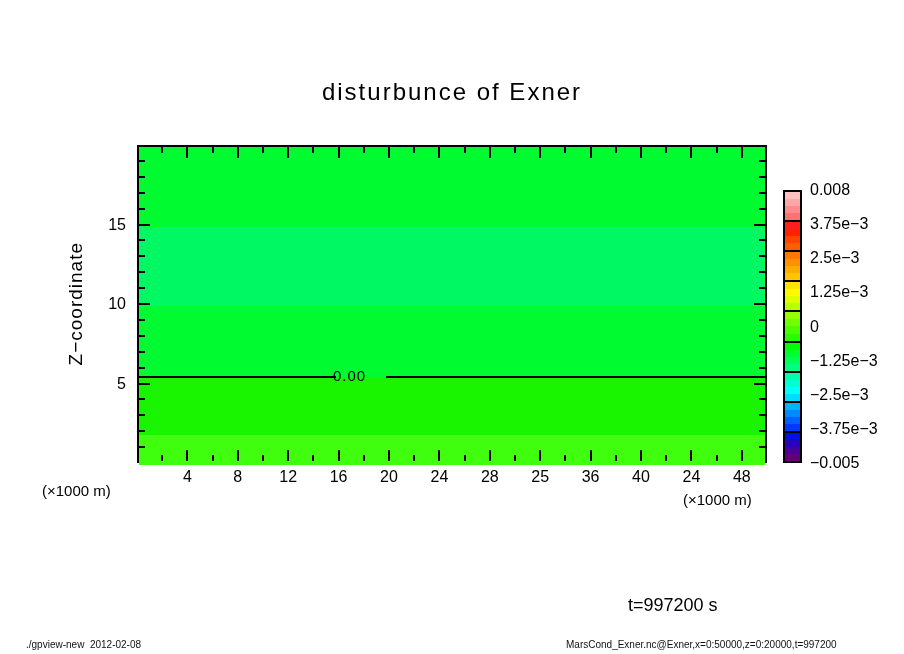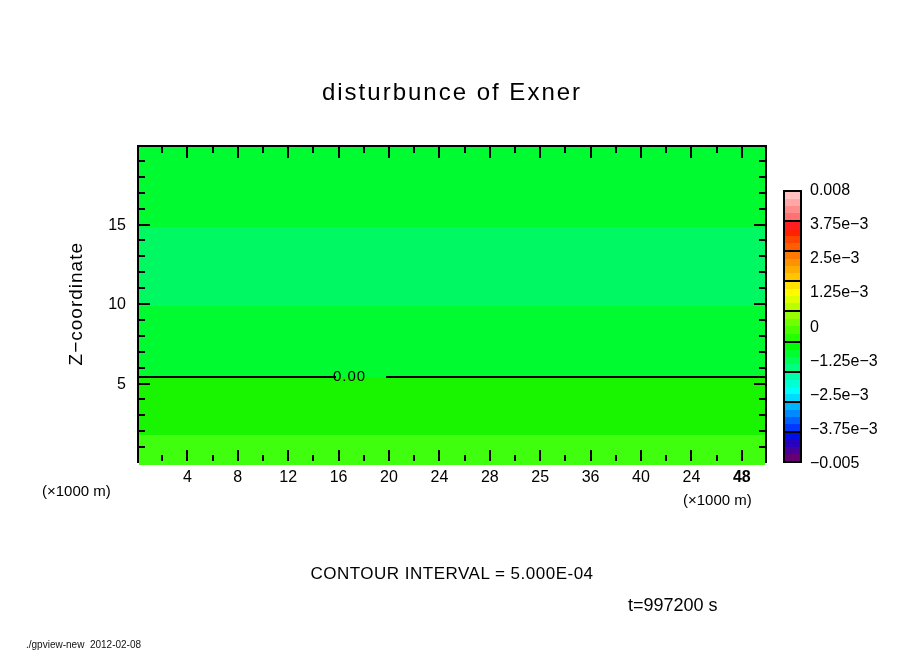--- a/index.html
+++ b/index.html
@@ -172,37 +172,37 @@
       <div class="cb-box" style="background: linear-gradient(rgb(255, 31, 31) 0%, rgb(255, 31, 31) 25%, rgb(255, 33, 0) 25%, rgb(255, 33, 0) 50%, rgb(255, 68, 0) 50%, rgb(255, 68, 0) 75%, rgb(255, 94, 0) 75%, rgb(255, 94, 0) 100%);"></div>
       <div class="cb-box" style="background: linear-gradient(rgb(255, 120, 0) 0%, rgb(255, 120, 0) 25%, rgb(255, 146, 0) 25%, rgb(255, 146, 0) 50%, rgb(255, 172, 0) 50%, rgb(255, 172, 0) 75%, rgb(255, 198, 0) 75%, rgb(255, 198, 0) 100%);"></div>
       <div class="cb-box" style="background: linear-gradient(rgb(255, 224, 0) 0%, rgb(255, 224, 0) 25%, rgb(255, 250, 0) 25%, rgb(255, 250, 0) 50%, rgb(222, 255, 0) 50%, rgb(222, 255, 0) 75%, rgb(185, 255, 0) 75%, rgb(185, 255, 0) 100%);"></div>
       <div class="cb-box" style="background: linear-gradient(rgb(148, 255, 0) 0%, rgb(148, 255, 0) 25%, rgb(111, 255, 0) 25%, rgb(111, 255, 0) 50%, rgb(74, 255, 0) 50%, rgb(74, 255, 0) 75%, rgb(37, 255, 0) 75%, rgb(37, 255, 0) 100%);"></div>
       <div class="cb-box" style="background: linear-gradient(rgb(0, 255, 5) 0%, rgb(0, 255, 5) 25%, rgb(0, 255, 46) 25%, rgb(0, 255, 46) 50%, rgb(0, 255, 87) 50%, rgb(0, 255, 87) 75%, rgb(0, 255, 128) 75%, rgb(0, 255, 128) 100%);"></div>
       <div class="cb-box" style="background: linear-gradient(rgb(0, 255, 169) 0%, rgb(0, 255, 169) 25%, rgb(0, 255, 210) 25%, rgb(0, 255, 210) 50%, rgb(0, 255, 251) 50%, rgb(0, 255, 251) 75%, rgb(0, 220, 255) 75%, rgb(0, 220, 255) 100%);"></div>
       <div class="cb-box" style="background: linear-gradient(rgb(0, 179, 255) 0%, rgb(0, 179, 255) 25%, rgb(0, 138, 255) 25%, rgb(0, 138, 255) 50%, rgb(0, 97, 255) 50%, rgb(0, 97, 255) 75%, rgb(0, 56, 255) 75%, rgb(0, 56, 255) 100%);"></div>
       <div class="cb-box" style="background: linear-gradient(rgb(0, 15, 230) 0%, rgb(0, 15, 230) 25%, rgb(42, 0, 191) 25%, rgb(42, 0, 191) 50%, rgb(71, 0, 153) 50%, rgb(71, 0, 153) 75%, rgb(100, 0, 115) 75%, rgb(100, 0, 115) 100%);"></div>
     </div>
 
-  <div id="contour-interval" class="abs">CONTOUR INTERVAL = 5.000E-04</div>
   <div id="time-label" class="abs">t=997200 s</div>
 
   <div id="footer-left" class="abs footer">./gpview-new  2012-02-08</div>
+  <div id="footer-right" class="abs footer">MarsCond_Exner.nc@Exner,x=0:50000,z=0:20000,t=997200</div>
 
 <div class="abs xlab" style="left: 167.4px;">4</div>
     <div class="abs xlab" style="left: 217.8px;">8</div>
     <div class="abs xlab" style="left: 268.2px;">12</div>
     <div class="abs xlab" style="left: 318.6px; text-align: center;">16</div>
     <div class="abs xlab" style="left: 369px;">20</div>
     <div class="abs xlab" style="left: 419.4px;">24</div>
     <div class="abs xlab" style="left: 469.8px;">28</div>
     <div class="abs xlab" style="left: 520.2px;">25</div>
     <div class="abs xlab" style="left: 570.6px;">36</div>
     <div class="abs xlab" style="left: 621px;">40</div>
     <div class="abs xlab" style="left: 671.4px;">24</div>
-    <div class="abs xlab" style="left: 721.8px; font-weight: bold;">48</div>
+    <div class="abs xlab" style="left: 721.8px;">48</div>
     <div class="abs ylab" style="top: 374.5px;">5</div>
     <div class="abs ylab" style="top: 295px;">10</div>
     <div class="abs ylab" style="top: 215.5px;">15</div>
     <div class="abs cb-lab" style="top: 181px;">0.008</div>
     <div class="abs cb-lab" style="top: 215.125px;">3.75e−3</div>
     <div class="abs cb-lab" style="top: 249.25px;">2.5e−3</div>
     <div class="abs cb-lab" style="top: 283.375px;">1.25e−3</div>
     <div class="abs cb-lab" style="top: 317.5px;">0</div>
     <div class="abs cb-lab" style="top: 351.625px;">−1.25e−3</div>
     <div class="abs cb-lab" style="top: 385.75px;">−2.5e−3</div>

